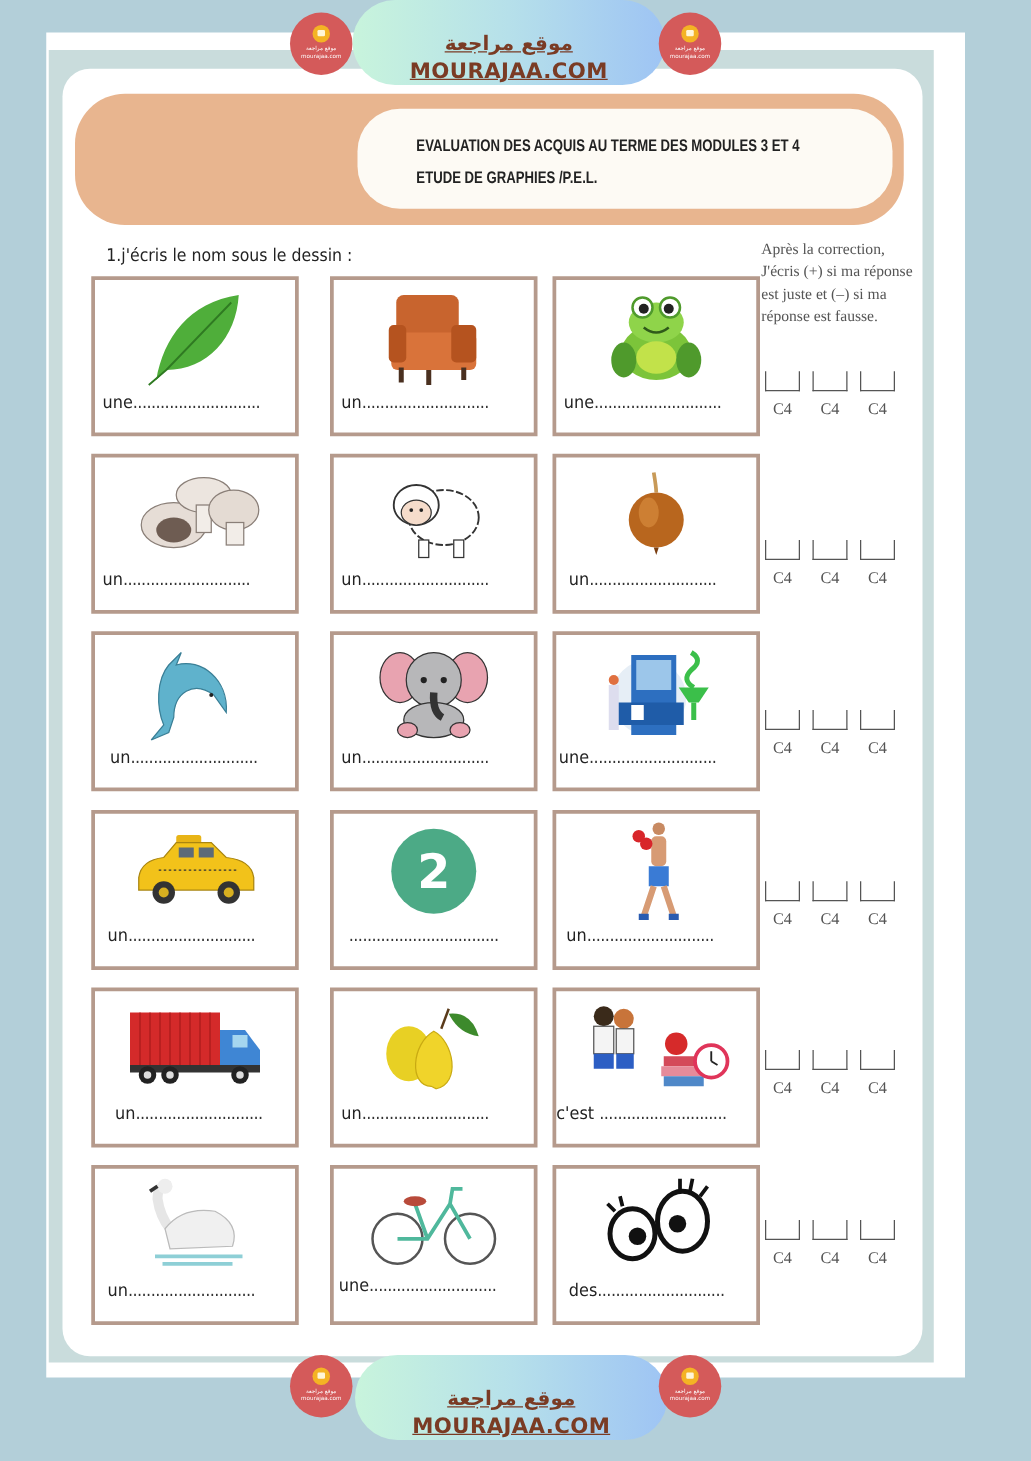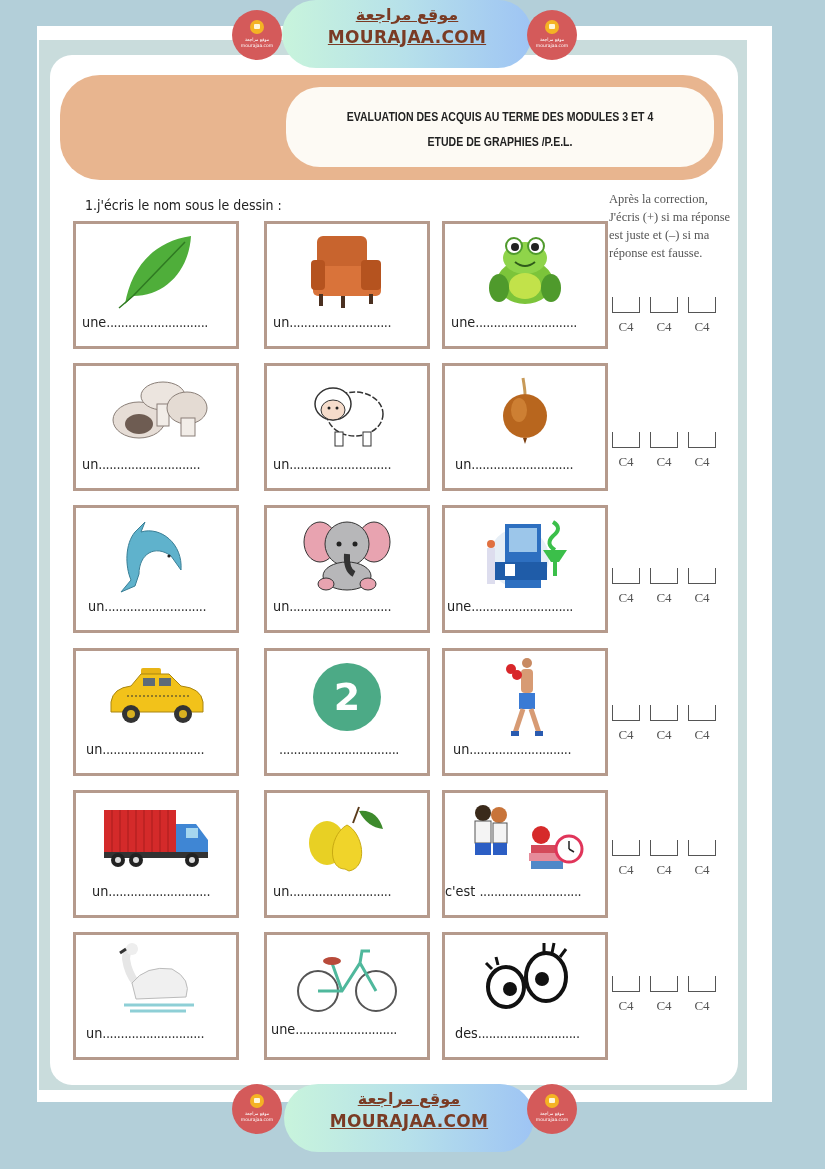--- a/index.html
+++ b/index.html
@@ -7,32 +7,32 @@
   body { background: #b3cfd9; position: relative; font-family: "DejaVu Sans", sans-serif; }
 
   .outer-white { position: absolute; left: 37px; top: 26px; width: 735px; height: 1076px; background: #ffffff; }
   .inner-frame { position: absolute; left: 39px; top: 40px; width: 708px; height: 1050px; background: #c9dcdc; }
   .page { position: absolute; left: 50px; top: 55px; width: 688px; height: 1030px; background: #ffffff; border-radius: 22px; }
 
   
   .banner { position: absolute; width: 250px; height: 68px; border-radius: 34px;
     background: linear-gradient(90deg, #c8f4dc 0%, #b6e0ea 50%, #9ec4f4 100%);
     text-align: center; z-index: 5; }
-  .banner .ar { display: block; font-family: "DejaVu Sans", sans-serif; font-weight: bold; font-size: 16px; color: #7a3b24; text-decoration: underline; padding-top: 4px; line-height: 22px; }
+  .banner .ar { display: block; font-family: "DejaVu Sans", sans-serif; font-weight: bold; font-size: 16px; color: #7a3b24; text-decoration: underline; padding-top: 24px; line-height: 22px; }
   .banner .en { display: block; font-family: "DejaVu Sans", sans-serif; font-weight: bold; font-size: 17px; color: #7a3b24; text-decoration: underline; line-height: 22px; letter-spacing: 0.3px; }
   .badge { position: absolute; width: 50px; height: 50px; border-radius: 50%; background: #d45a5a; z-index: 5; text-align: center; }
   .badge .dot { display: block; width: 14px; height: 14px; border-radius: 50%; background: #f4b324; margin: 10px auto 3px; position: relative; }
   .badge .dot::after { content: ""; position: absolute; left: 4px; top: 4px; width: 6px; height: 5px; background: #fff6d8; border-radius: 1px; }
   .badge .txt { display: block; font-size: 4.5px; color: #ffffff; line-height: 6px; }
 
   
   .header { position: absolute; left: 60px; top: 75px; width: 663px; height: 105px; background: #e8b58f; border-radius: 40px; }
   .student-box { position: absolute; left: 9px; top: 10px; width: 204px; height: 85px; background: #fdfaf4; border-radius: 30px; padding: 10px 0 0 20px; }
   .student-box div { font-family: "Liberation Sans Narrow", "Liberation Sans", sans-serif; font-weight: bold; font-size: 12.5px; color: #1c1c1c; line-height: 21px; transform: scaleX(0.82); transform-origin: left; white-space: nowrap; letter-spacing: 0.2px; }
-  .title-box { position: absolute; left: 226px; top: 12px; width: 428px; height: 80px; background: #fdfaf4; border-radius: 34px; text-align: center; padding-top: 17px; }
+  .title-box { position: absolute; left: 226px; top: 12px; width: 428px; height: 80px; background: #fdfaf4; border-radius: 34px; text-align: left; padding-top: 17px; }
   .title-box div { font-family: "Liberation Sans", sans-serif; font-weight: bold; font-size: 13.5px; color: #222; line-height: 25px; transform: scaleX(0.78); white-space: nowrap; }
 
   
   .instruction { position: absolute; left: 85px; top: 197px; font-family: "DejaVu Sans", sans-serif; font-size: 14px; color: #222; transform: scaleX(0.9); transform-origin: left; white-space: nowrap; }
   .correction-note { position: absolute; left: 609px; top: 190px; width: 125px; font-family: "Liberation Serif", serif; font-size: 12.5px; color: #555; line-height: 18px; }
 
   
   .card { position: absolute; width: 166px; height: 128px; border: 3px solid #b59a8c; background: #ffffff; }
   .card .pic { position: absolute; left: 0; right: 0; top: 4px; height: 84px; display: flex; align-items: center; justify-content: center; }
   .card .label { position: absolute; left: 6px; bottom: 16px; font-family: "DejaVu Sans", sans-serif; font-size: 14px; color: #222; white-space: nowrap; transform: scaleX(0.92); transform-origin: left; }

